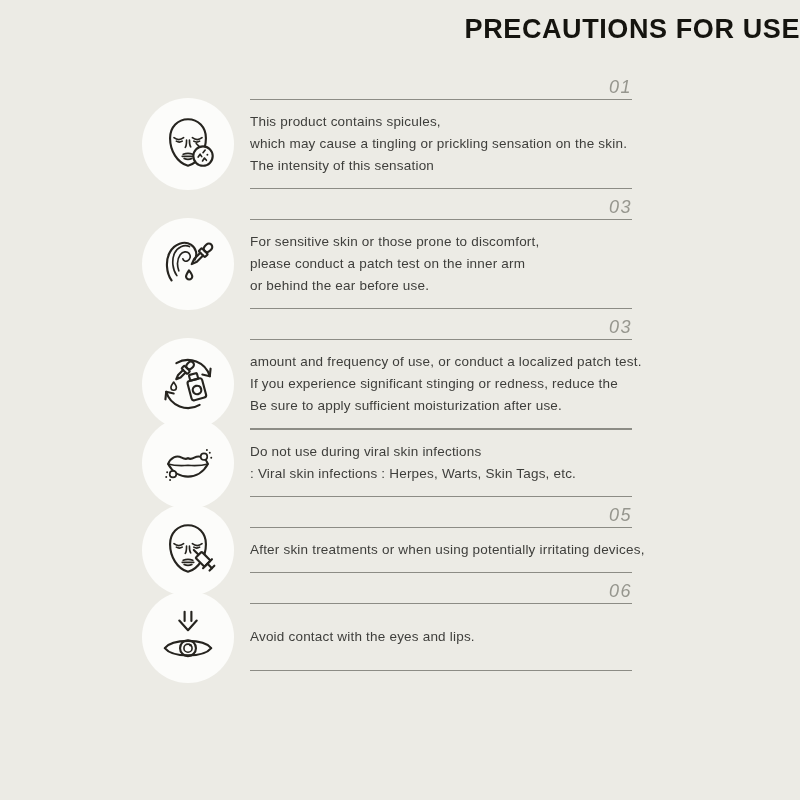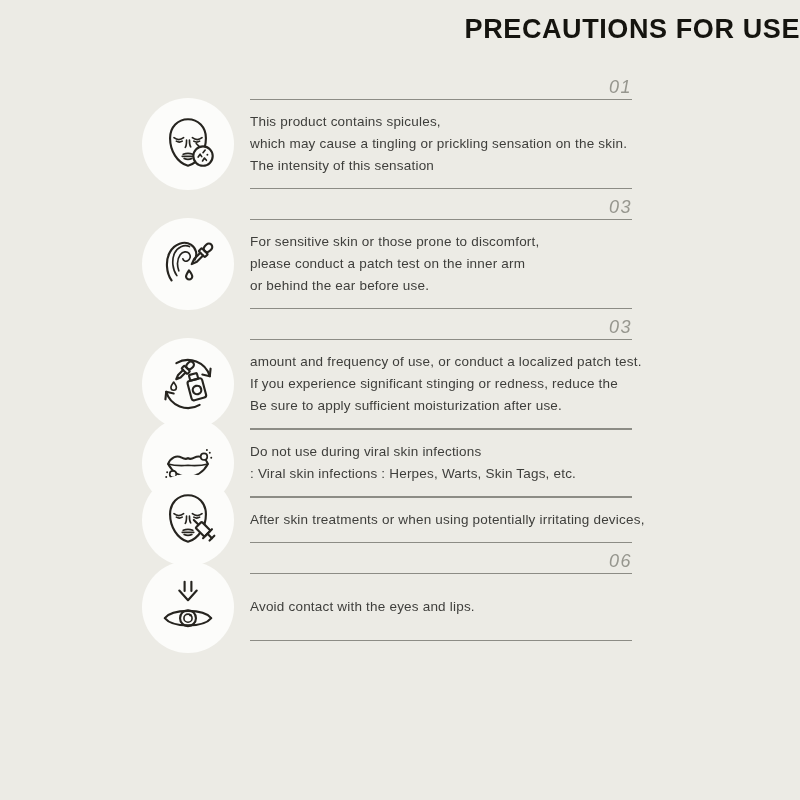--- a/index.html
+++ b/index.html
@@ -194,20 +194,23 @@
           </svg>
         </span>
       </div>
       <div class="line">Do not use during viral skin infections</div>
       <div class="line">: Viral skin infections : Herpes, Warts, Skin Tags, etc.</div>
     </div>
     <div class="rule"></div>
   </section>
 
   <section>
+    <div class="num-row">
+      <span class="sec-num">05</span>
+    </div>
     <div class="rule"></div>
     <div class="sec-body">
       <div class="icon-wrap">
         <span>
           <svg viewBox="0 0 64 64">
             <path class="st" d="M32 6.5 C42.5 6.5 50.5 14.5 50.5 26 C50.5 39 43 51.5 32 54.5 C21 51.5 13.5 39 13.5 26 C13.5 14.5 21.5 6.5 32 6.5 Z"></path>
             <path class="st st-thin" d="M17.5 25.5 Q22.5 29.5 27.5 25.5"></path>
             <path class="st st-thin" d="M20 29 Q23 31 26 29"></path>
             <path class="st st-thin" d="M36.5 25.5 Q41.5 29.5 46.5 25.5"></path>
             <path class="st st-thin" d="M38 29 Q41 31 44 29"></path>

